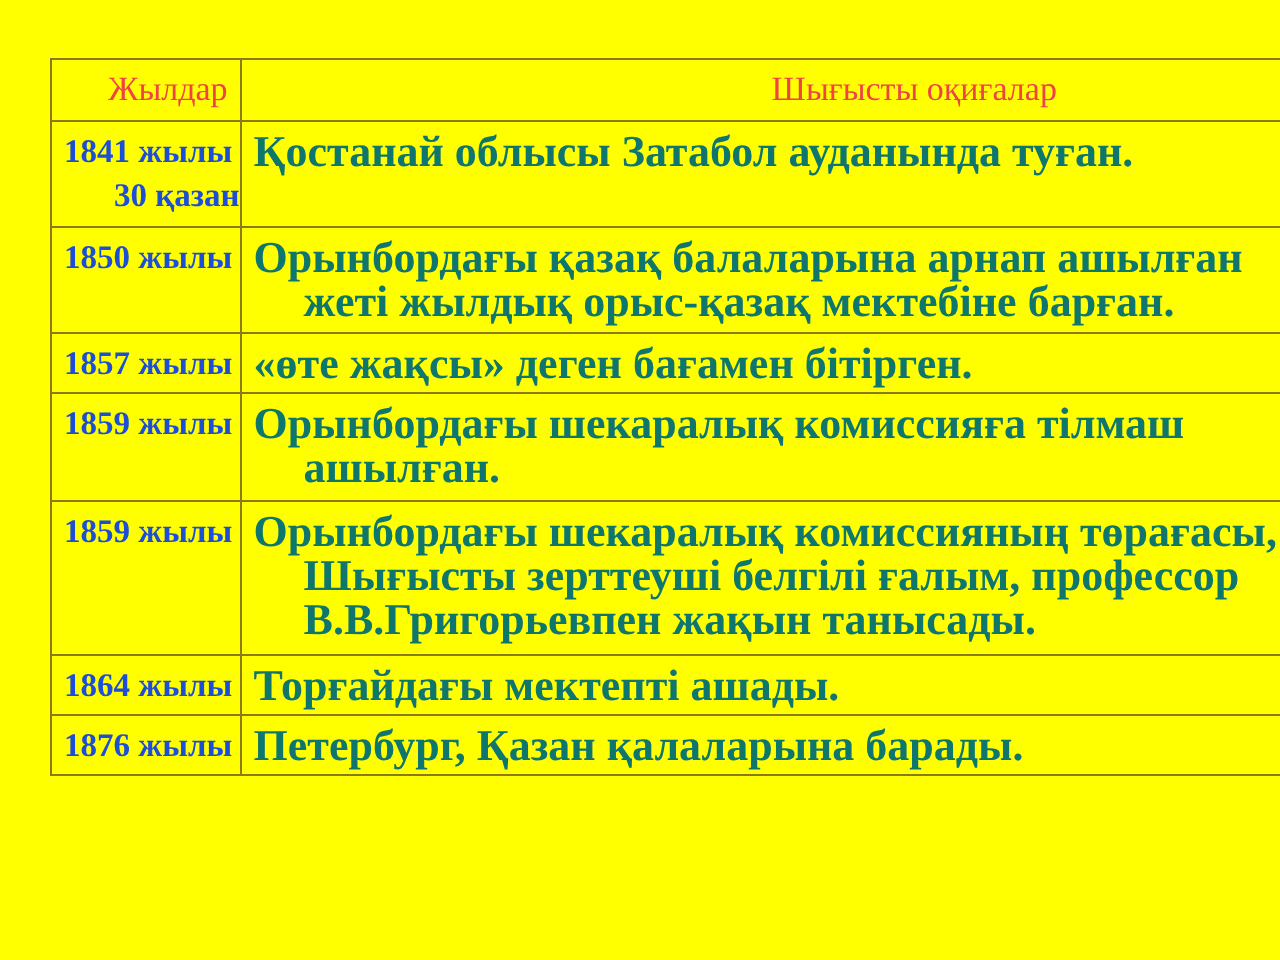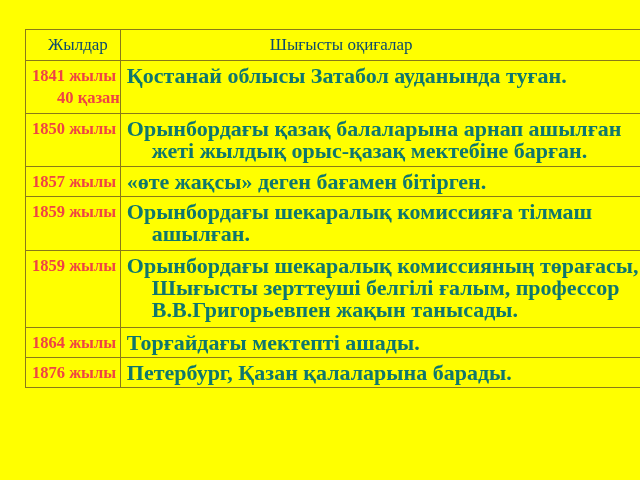--- a/index.html
+++ b/index.html
@@ -14,32 +14,32 @@
     width: 592px;
     border-collapse: collapse;
     background: #ffff00;
   }
   .tbl td, .tbl th {
     border: 1px solid #8a7a18;
     vertical-align: top;
     padding: 0;
   }
   .tbl th {
-    color: #0c4a6e;
+    color: #ef4444;
     font-weight: normal;
     font-size: 17px;
     height: 30px;
     line-height: 30px;
-    text-align: left;
+    text-align: center;
   }
   .col-year { width: 117px; }
   .h-year { padding-left: 22px !important; }
   .h-event { padding-left: 149px !important; }
   .year {
-    color: #ef4444;
+    color: #1d4ed8;
     font-weight: bold;
     font-size: 16.5px;
     line-height: 22px;
     padding: 4px 0 0 6px !important;
     white-space: nowrap;
   }
   .year .sub { display: block; padding-left: 25px; }
   .event {
     color: #0f766e;
     font-weight: bold;
@@ -64,21 +64,21 @@
 <table class="tbl">
   <tbody>
       <tr>
     <th class="col-year h-year">Жылдар</th>
     <th class="h-event">Шығысты оқиғалар</th>
   </tr>
 
   <tr class="r1">
     <td class="year">
       <span>1841 жылы</span>
-      <span class="sub">40 қазан</span>
+      <span class="sub">30 қазан</span>
     </td>
     <td class="event">
       <span class="line">Қостанай облысы Затабол ауданында туған.</span>
     </td>
   </tr>
 
   <tr class="r2">
     <td class="year">
       <span>1850 жылы</span>
     </td>

